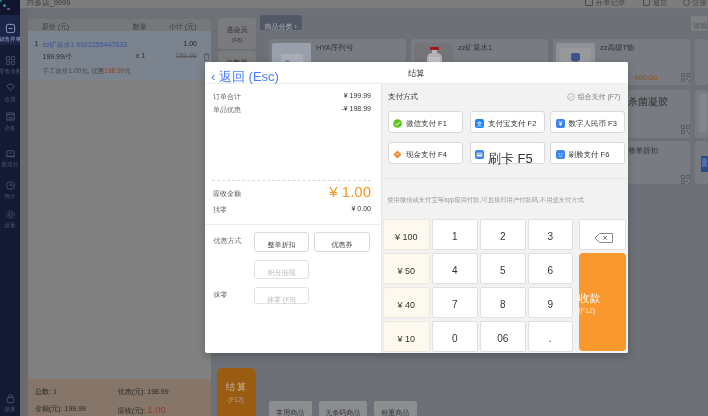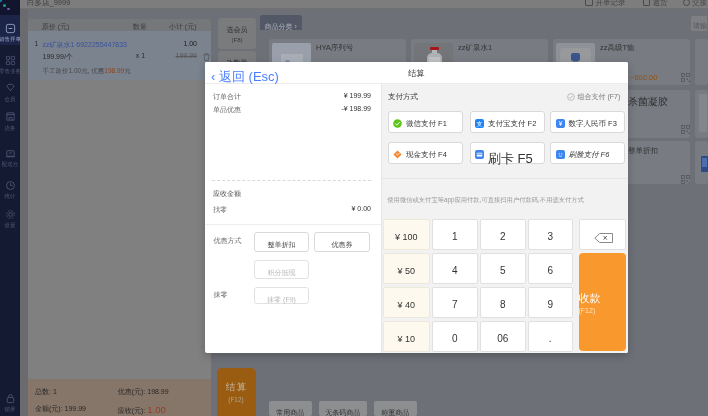--- a/index.html
+++ b/index.html
@@ -218,20 +218,21 @@
   <div class="abs" style="left:0;top:0;width:422.5px;height:22.5px;border-bottom:1px solid #ececec;background:#fff;"></div>
   <div class="abs" style="left:6px;top:6px;font-size:13px;color:#4a7dff;">‹ 返回 (Esc)</div>
   <div class="abs" style="left:0;top:6px;width:422.5px;text-align:center;font-size:8.3px;color:#333;">结算</div>
 
   <div class="abs" style="left:8px;top:30.5px;font-size:7px;color:#666;">订单合计</div>
   <div class="abs" style="left:66px;top:30.5px;width:100px;text-align:right;font-size:7px;color:#333;">¥ 199.99</div>
   <div class="abs" style="left:8px;top:43.5px;font-size:7px;color:#666;">单品优惠</div>
   <div class="abs" style="left:66px;top:43.5px;width:100px;text-align:right;font-size:7px;color:#333;">-¥ 198.99</div>
   <div class="abs" style="left:7px;top:118px;width:159px;border-top:1px dashed #d9d9d9;"></div>
   <div class="abs" style="left:8px;top:127px;font-size:7px;color:#555;">应收金额</div>
+  <div class="abs" style="left:46px;top:121.5px;width:120px;text-align:right;font-size:15px;color:#f8941e;">¥ 1.00</div>
   <div class="abs" style="left:8px;top:143px;font-size:7px;color:#666;">找零</div>
   <div class="abs" style="left:66px;top:143px;width:100px;text-align:right;font-size:7px;color:#333;">¥ 0.00</div>
   <div class="abs" style="left:0;top:162.5px;width:176px;border-top:1px solid #eeeeee;"></div>
   <div class="abs" style="left:8.5px;top:174.5px;font-size:7px;color:#666;">优惠方式</div>
   <div class="abs" style="left:49px;top:170.5px;width:55px;height:19.5px;border:1px solid #d9d9d9;border-radius:3px;text-align:center;"><span style="font-size:7px;color:#404040;line-height:19px;">整单折扣</span></div>
   <div class="abs" style="left:109px;top:170.5px;width:56px;height:19.5px;border:1px solid #d9d9d9;border-radius:3px;text-align:center;"><span style="font-size:7px;color:#404040;line-height:19px;">优惠券</span></div>
   <div class="abs" style="left:49px;top:198px;width:55px;height:19.5px;border:1px solid #e2e2e2;border-radius:3px;text-align:center;"><span style="font-size:7px;color:#b8b8b8;line-height:19px;">积分抵现</span></div>
   <div class="abs" style="left:8.5px;top:228.5px;font-size:7px;color:#666;">抹零</div>
   <div class="abs" style="left:49px;top:225.5px;width:55px;height:17px;border:1px solid #e2e2e2;border-radius:3px;text-align:center;"><span style="font-size:7px;color:#b8b8b8;line-height:16.5px;">抹零 (F9)</span></div>
 
@@ -285,21 +286,21 @@
       <div class="abs" style="left:264.5px;top:80.5px;width:75px;height:21.5px;background:#fff;border:1px solid #d9d9d9;border-radius:3px;">
         <div class="abs" style="left:4.5px;top:7px;">
           <svg width="9" height="9" viewBox="0 0 9 9">
             <rect width="9" height="9" rx="2" fill="#3d85f2"></rect>
             <rect x="1.8" y="2.8" width="5.4" height="3.6" rx="0.5" fill="#fff"></rect>
             <rect x="1.8" y="3.6" width="5.4" height="1" fill="#3d85f2"></rect>
           </svg>
         </div>
         <div class="abs" style="left:17.5px;top:7px;font-size:13px;color:#333;white-space:nowrap;">刷卡 F5</div>
       </div>
-      <div class="abs" style="left:345px;top:80.5px;width:75px;height:21.5px;background:#fff;border:1px solid #d9d9d9;border-radius:3px;font-style:italic;">
+      <div class="abs" style="left:345px;top:80.5px;width:75px;height:21.5px;background:#fff;border:1px solid #d9d9d9;border-radius:3px;">
         <div class="abs" style="left:4.5px;top:7px;">
           <svg width="9" height="9" viewBox="0 0 9 9">
             <rect width="9" height="9" rx="2" fill="#3d85f2"></rect>
             <circle cx="3.2" cy="3.8" r="0.6" fill="#fff"></circle>
             <circle cx="5.8" cy="3.8" r="0.6" fill="#fff"></circle>
             <path d="M3 5.8 q1.5 1.2 3 0" stroke="#fff" stroke-width="0.7" fill="none"></path>
           </svg>
         </div>
         <div class="abs" style="left:17.5px;top:7px;font-size:7.5px;color:#333;white-space:nowrap;">刷脸支付 F6</div>
       </div>

